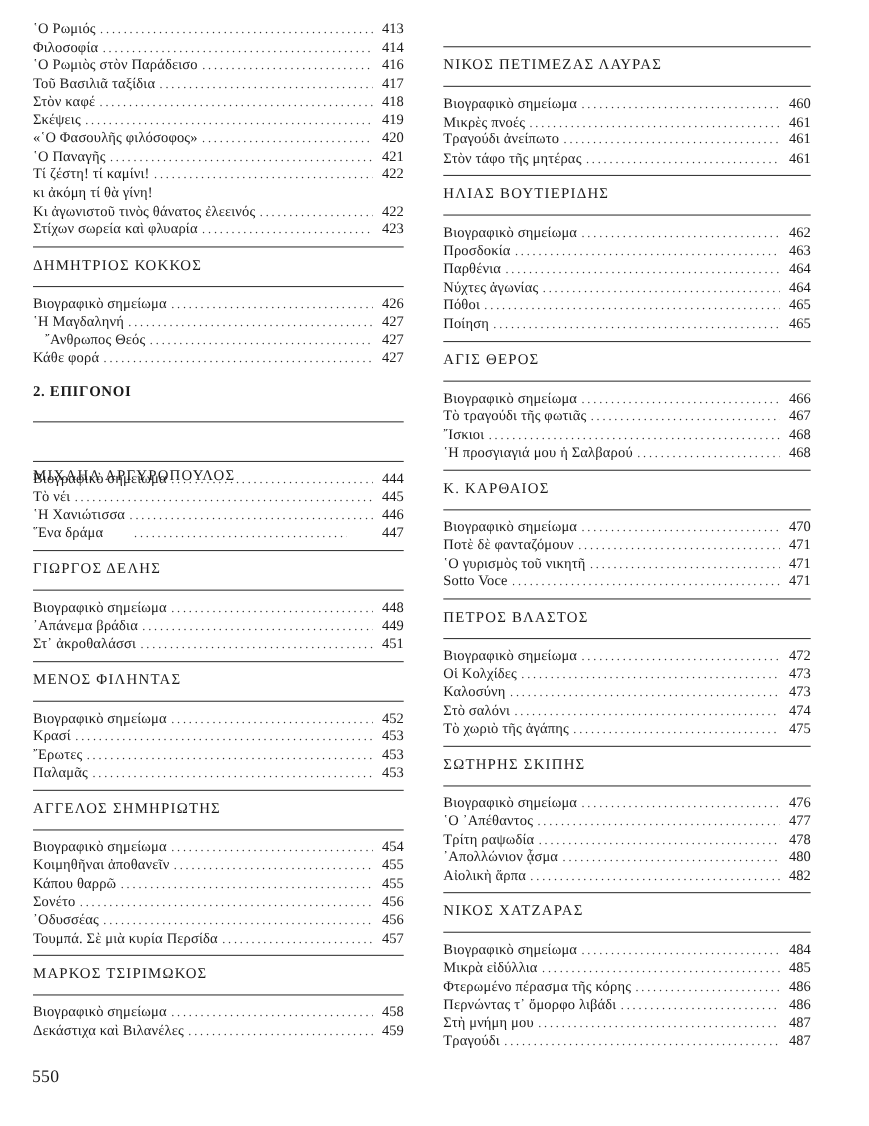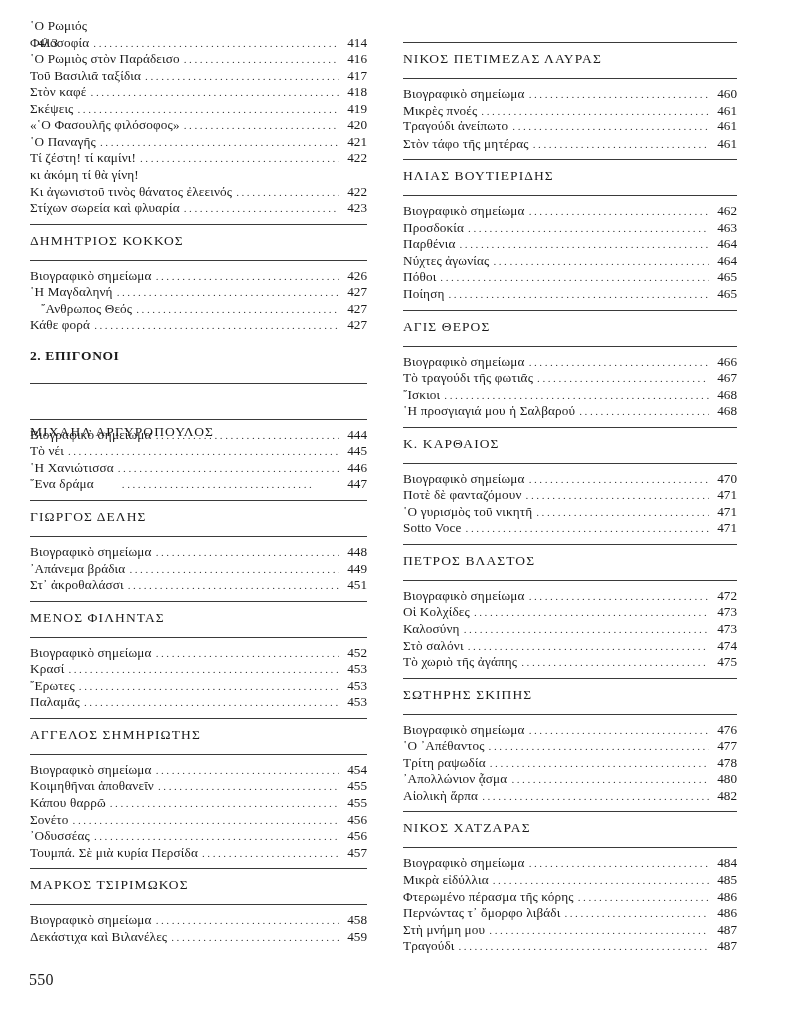--- a/index.html
+++ b/index.html
@@ -36,21 +36,21 @@
   }
   #page-number {
     position: absolute; left: 29px; top: 970px;
     font-size: 16px; line-height: 20px; letter-spacing: 0.3px;
   }
 </style>
 </head>
 <body>
 
 <div class="col" id="col-left">
-    <div class="entry" style="top: 17px; flex-direction: column;">
+    <div class="entry" style="top: 17px;">
       <span class="title">῾Ο Ρωμιός</span>
       <span class="leader">................................................................................</span>
       <span class="page">413</span>
     </div>
     <div class="entry" style="top: 33.55px;">
       <span class="title">Φιλοσοφία</span>
       <span class="leader">................................................................................</span>
       <span class="page">414</span>
     </div>
     <div class="entry" style="top: 50.1px;">

